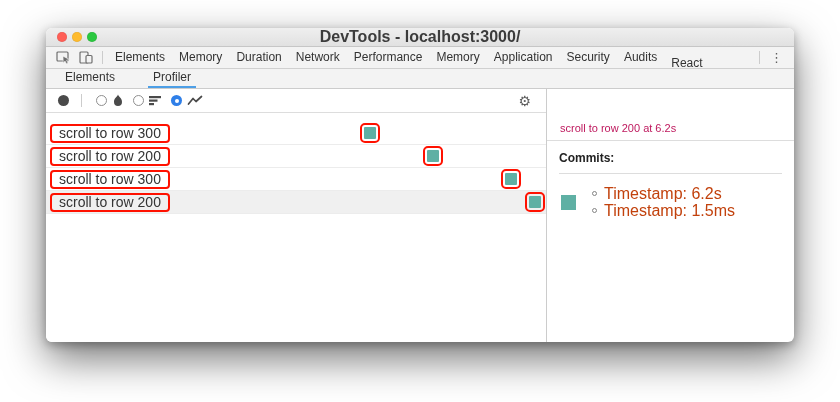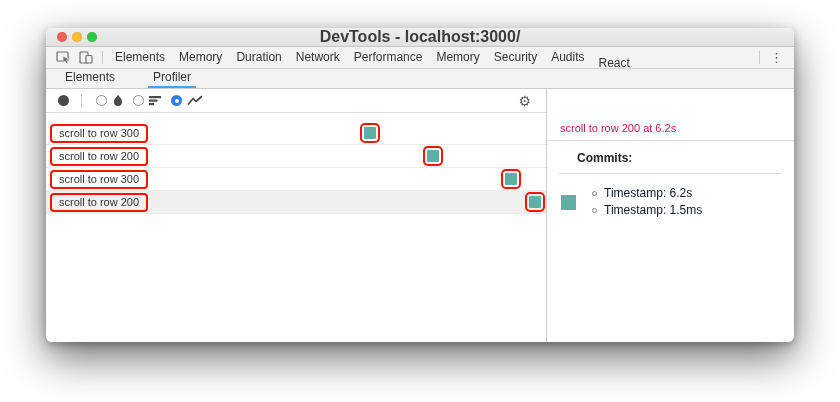--- a/index.html
+++ b/index.html
@@ -78,41 +78,41 @@
   }
   .ticon{display:flex;align-items:center;flex:none;cursor:default;}
   .gear{font-size:14px;margin-right:7px;}
 
   
   .ilist{flex:1;background:#fff;padding-top:9px;overflow:hidden;}
   .irow{height:22px;border-bottom:1px solid #ececec;position:relative;display:flex;align-items:center;}
   .irow.selected{background:#f0f0f0;}
   .ilabel{
     margin-left:4px;height:19px;box-sizing:border-box;border:2px solid #ff1100;border-radius:4px;
-    display:inline-flex;align-items:center;padding:0 7px;font-size:11px;color:#333;white-space:nowrap;
+    display:inline-flex;align-items:center;padding:0 7px;font-size:14px;color:#333;white-space:nowrap;
   }
   .marker{
     position:absolute;top:1px;width:20px;height:20px;box-sizing:border-box;
     border:2px solid #ff1100;border-radius:5px;
     display:flex;align-items:center;justify-content:center;cursor:default;
   }
   .marker i{display:block;width:12px;height:12px;background:#5fb0a4;border-radius:1px;}
 
   
   .rheader{
     flex:none;height:23px;border-bottom:1px solid #ddd;line-height:23px;
     padding-left:13px;font-size:11px;color:#be185d;white-space:nowrap;overflow:hidden;margin-top:28px;
   }
   .rcontent{flex:1;padding:10px 12px;}
-  .commits-title{font-size:12px;font-weight:bold;color:#222;margin-left:18px;}
+  .commits-title{font-size:12px;font-weight:bold;color:#222;}
   .rcontent hr{border:none;border-top:1px solid #ddd;margin:8px 0 11px;}
   .commit{display:flex;align-items:center;margin-left:2px;}
   .swatch{width:15px;height:15px;background:#5fb0a4;flex:none;cursor:default;}
   .props{margin-left:16px;}
-  .prop{display:flex;align-items:center;font-size:12px;color:#0f172a;line-height:17px;}
+  .prop{display:flex;align-items:center;font-size:16px;color:#c2410c;line-height:17px;}
   .bullet{
     width:5px;height:5px;border:1px solid #848484;border-radius:50%;
     box-sizing:border-box;margin-right:7px;flex:none;
   }
 </style>
 </head>
 <body>
 
 <div class="stage">
   <div class="window">
@@ -143,20 +143,21 @@
           </svg>
         </span>
       </div>
       <div class="vdiv"></div>
       <div class="tab">Elements</div>
       <div class="tab">Memory</div>
       <div class="tab">Duration</div>
       <div class="tab">Network</div>
       <div class="tab">Performance</div>
       <div class="tab">Memory</div>
+      <div class="tab">Application</div>
       <div class="tab">Security</div>
       <div class="tab">Audits</div>
       <div class="tab selected">React</div>
       <div class="spacer"></div>
       <div class="vdiv"></div>
       <div class="icon-btn glyph kebab">⋮</div>
     </div>
 
     <div class="subtabbar">
       <div class="subtab">Elements</div>

